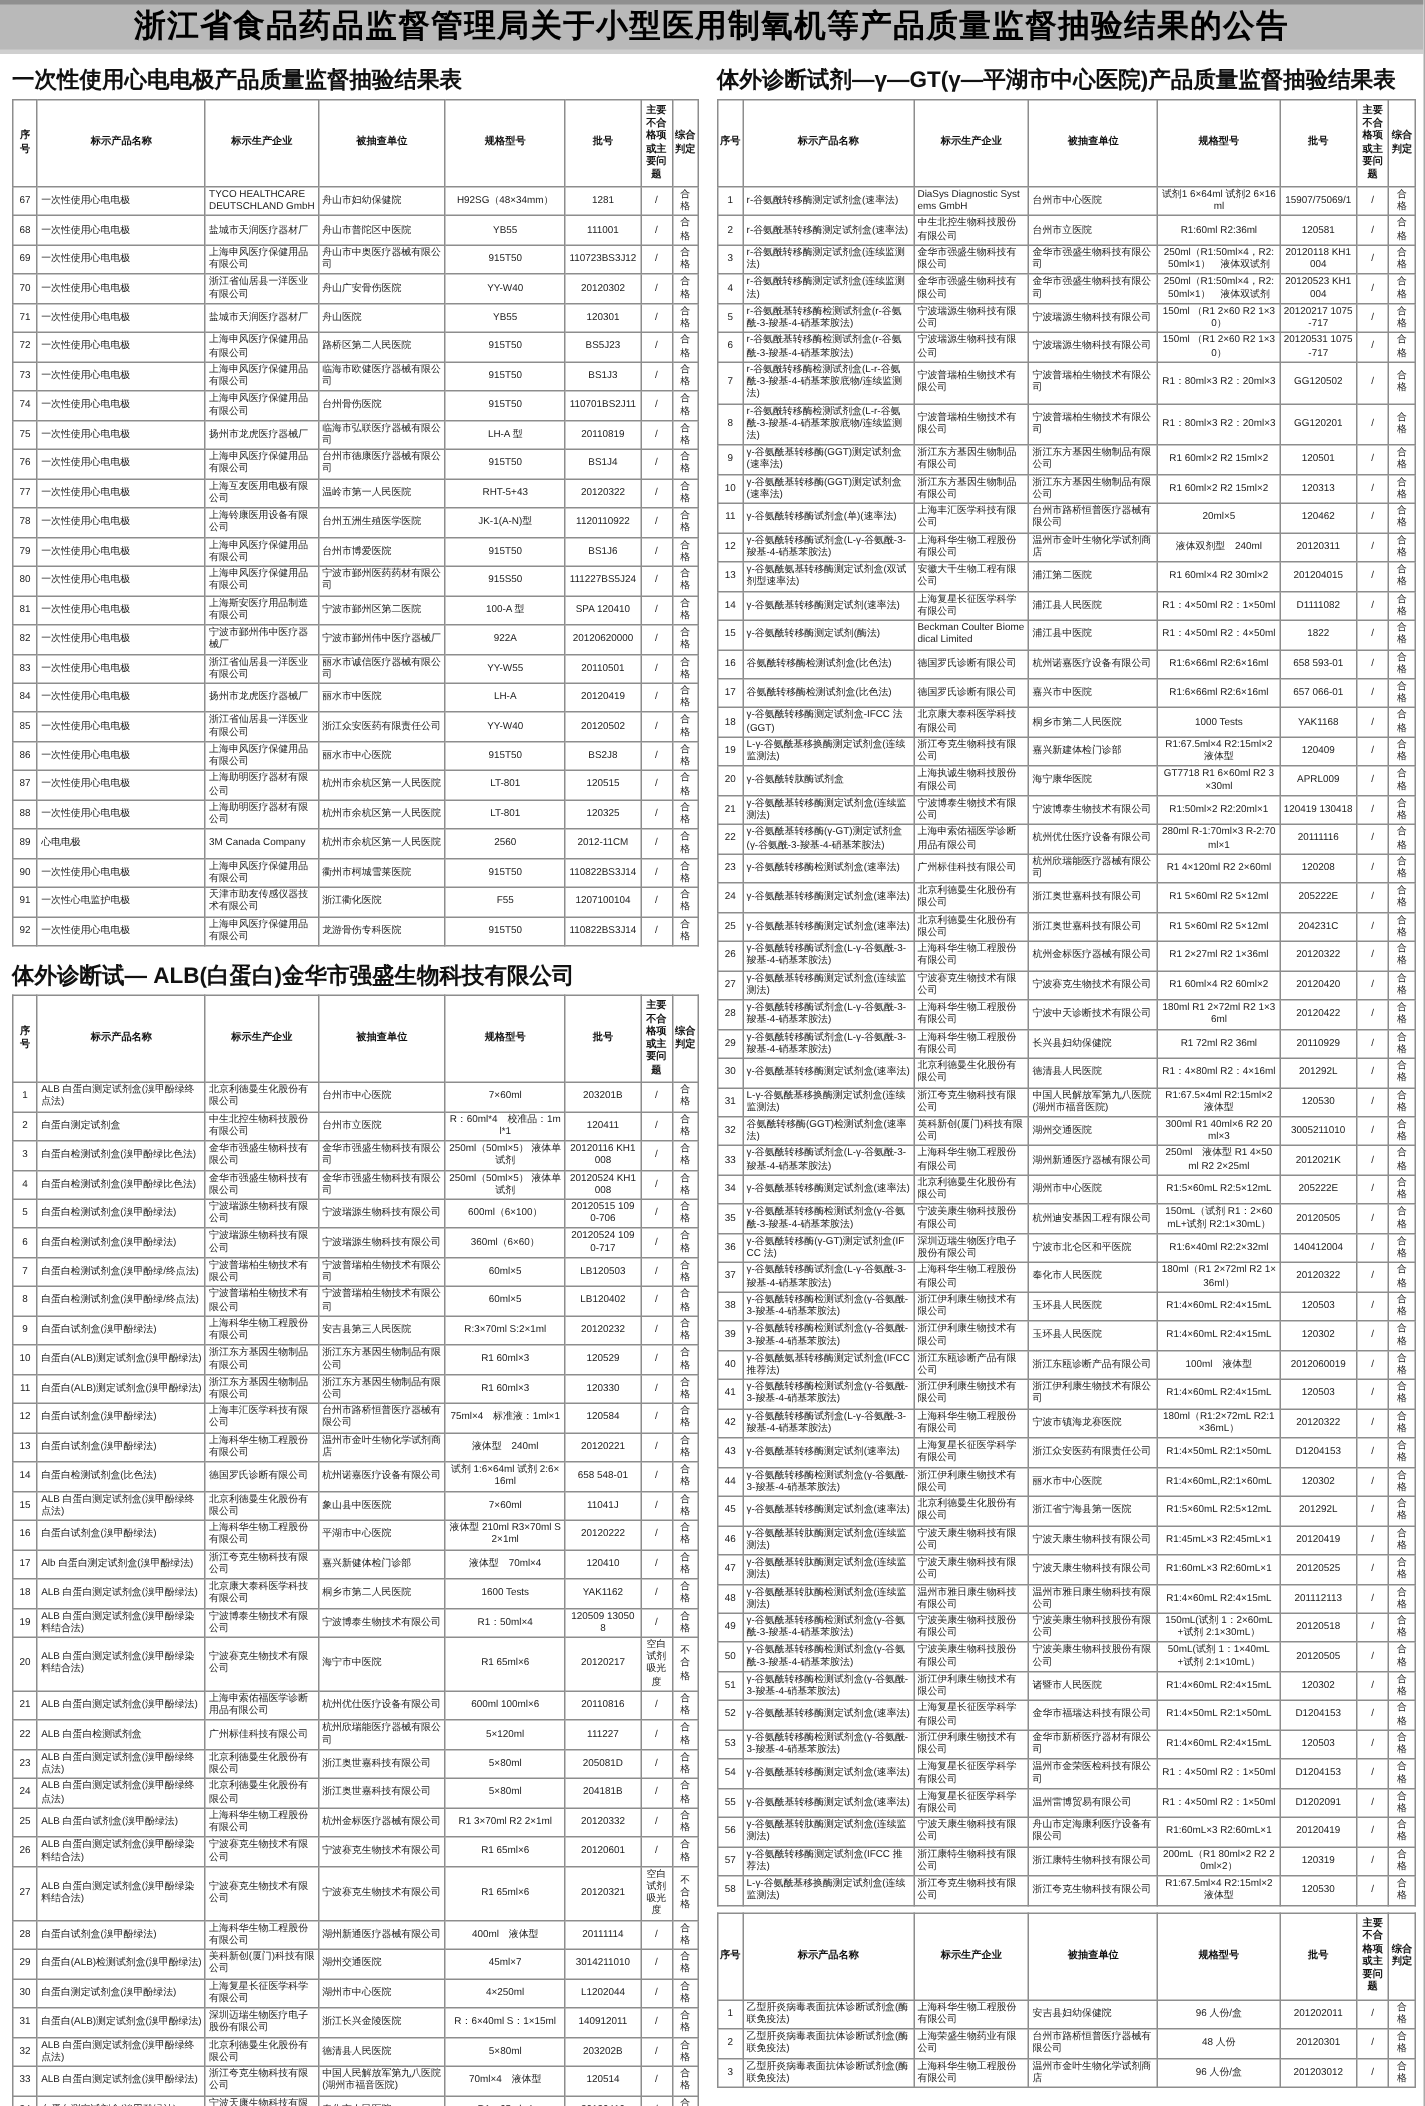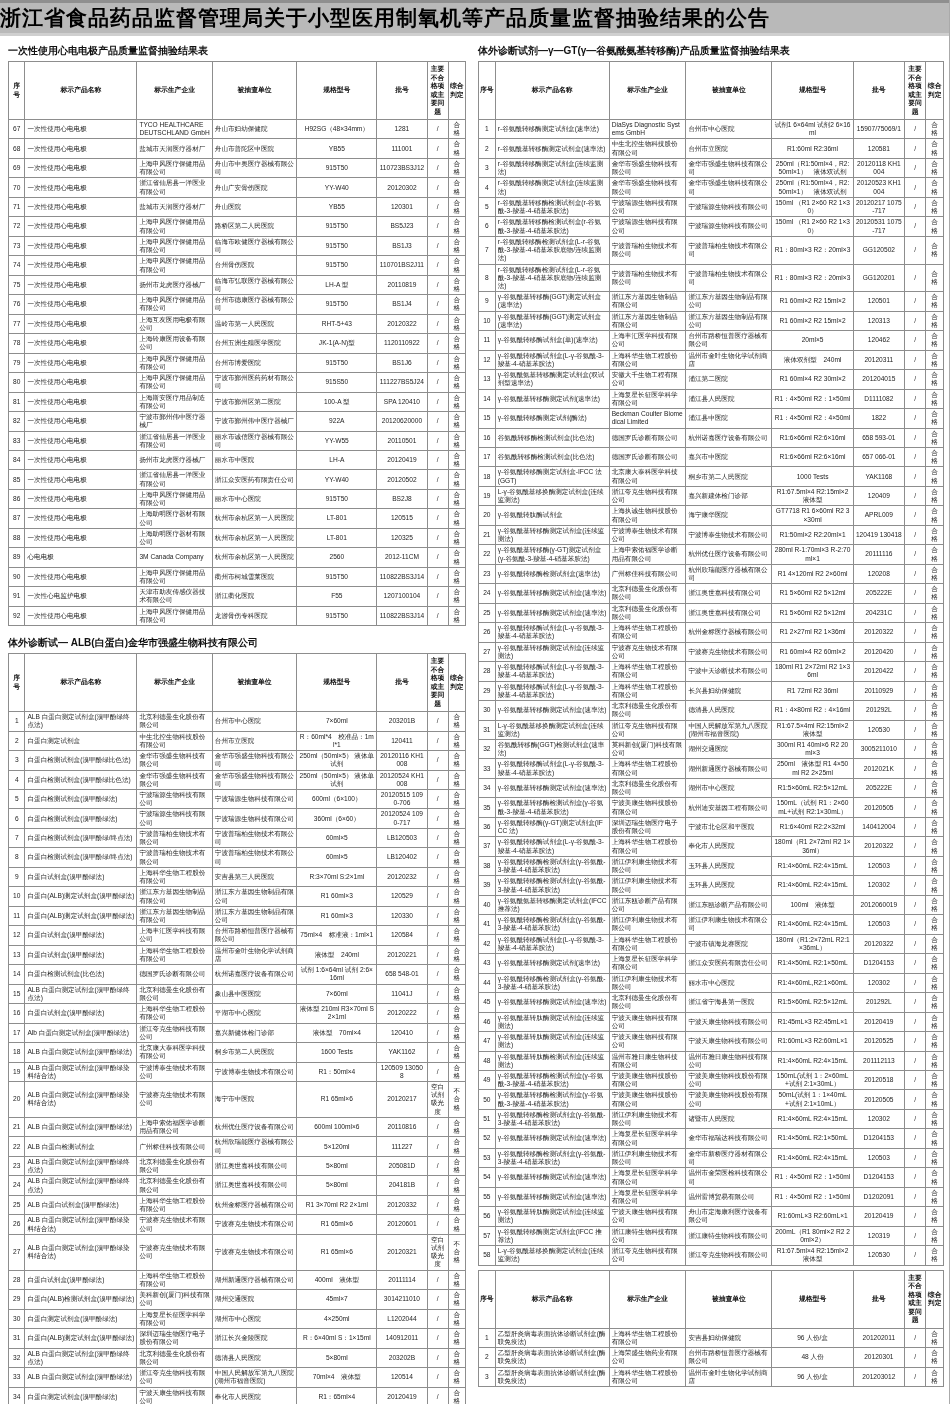--- a/index.html
+++ b/index.html
@@ -7,35 +7,36 @@
   body {
     width: 950px;
     font-family: "Liberation Sans", "DejaVu Sans", sans-serif;
     color: #1a1a1a;
   }
   .page { width: 950px; min-height: 1404px; background: #fff; border-right: 1px solid #aaa; overflow: hidden; }
   .page-header {
     background: #b9b9b9;
     border-top: 3px solid #8f8f8f;
     border-bottom: 3px solid #cfcfcf;
+    text-align: center;
     padding: 3px 0 4px 0;
   }
   .page-header h1 {
     font-size: 21px;
     font-weight: bold;
     color: #000;
     letter-spacing: 1px;
     line-height: 1.1;
   }
   .cols { display: flex; align-items: flex-start; padding: 6px 5px 4px 8px; gap: 12px; }
   .col { flex: 1 1 0; min-width: 0; }
   .col-left { max-width: 458px; }
   .col-right { max-width: 467px; }
   .tbl-title {
-    font-size: 10px;
+    font-size: 15px;
     font-weight: bold;
     color: #111;
     margin: 2px 0 3px 0;
     white-space: nowrap;
   }
   .tbl-title.spaced { margin-top: 10px; }
   table {
     width: 100%;
     border-collapse: collapse;
     table-layout: fixed;
@@ -711,21 +712,21 @@
               <td class="c4">R1：65ml×4</td>
               <td class="c5">20120419</td>
               <td class="c6">/</td>
               <td class="c7">合格</td>
             </tr>
           </tbody>
       </table>
     </div>
 
     <div class="col col-right">
-      <div class="tbl-title">体外诊断试剂—γ—GT(γ—谷氨酰氨基转移酶)产品质量监督抽验结果表</div>
+      <div class="tbl-title">体外诊断试剂—γ—GT(γ—平湖市中心医院)产品质量监督抽验结果表</div>
       <table>
         <thead>
             <tr>
               <th class="c0">序号</th>
               <th class="c1">标示产品名称</th>
               <th class="c2">标示生产企业</th>
               <th class="c3">被抽查单位</th>
               <th class="c4">规格型号</th>
               <th class="c5">批号</th>
               <th class="c6">主要不合格项或主要问题</th>

